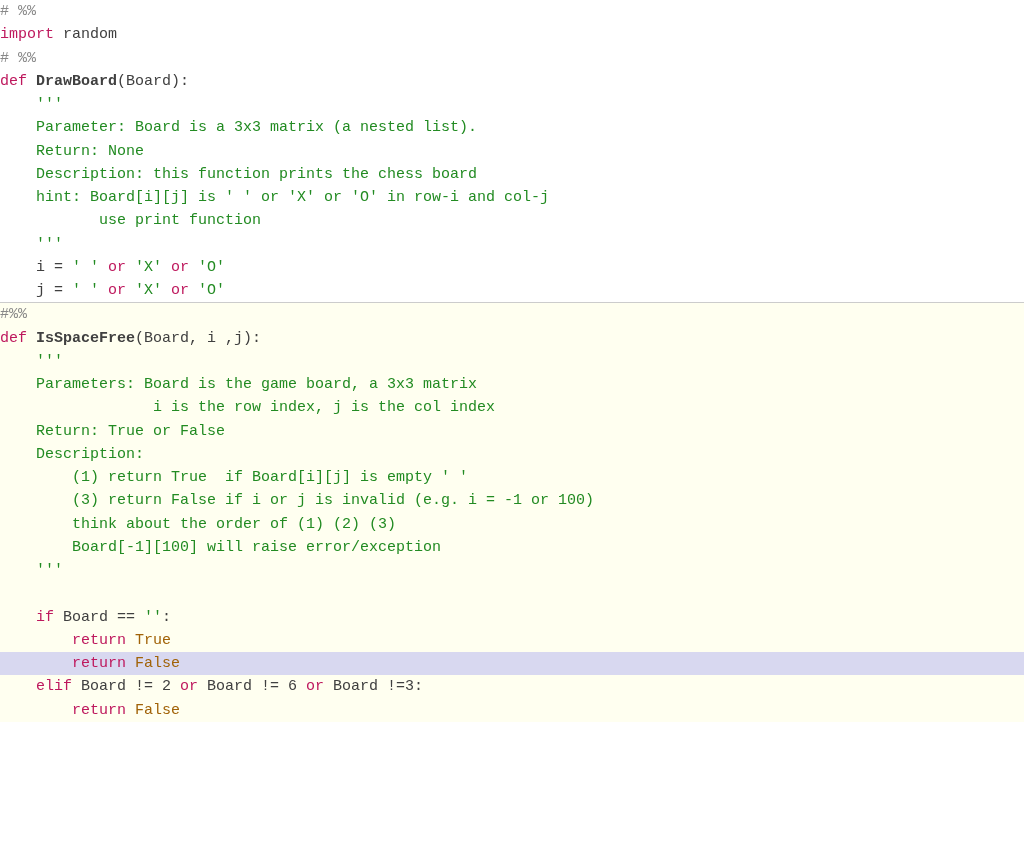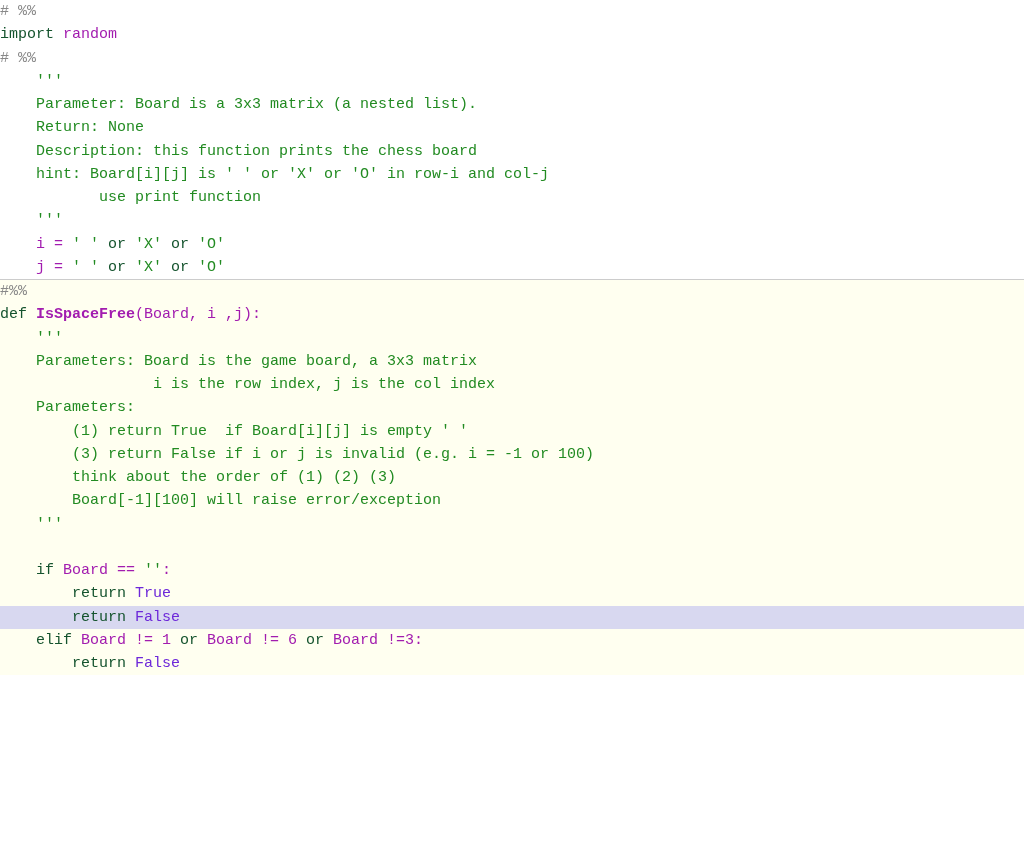--- a/index.html
+++ b/index.html
@@ -27,24 +27,24 @@
       display: block;
       white-space: pre;
       line-height: 1.55;
       padding: 0 0 0 0;
       font-size: 15px;
       font-family: 'Courier New', Courier, monospace;
     }
     .line-highlight {
       background: #d8d8f0;
     }
-    .c-blue-normal { color: #14532d; }
-    .c-black { color: #a21caf; }
+    .c-blue-normal { color: #be185d; }
+    .c-black { color: #404040; }
     .c-green { color: #228b22; }
-    .c-purple { color: #6d28d9; }
+    .c-purple { color: #a16207; }
     .c-bold { font-weight: bold; }
     .divider {
       border: none;
       border-top: 1px solid #cccccc;
       margin: 0;
     }
     .cell-marker {
       color: #888888;
     }
   </style>
@@ -55,20 +55,21 @@
 
   <div class="section-white">
 
     <span class="code-line"><span class="cell-marker"># %%</span></span>
 
     <span class="code-line"><span class="c-blue-normal">import</span><span class="c-black"> random</span></span>
 
 
     <span class="code-line"><span class="cell-marker"># %%</span></span>
 
+    <span class="code-line"><span class="c-blue-normal">def </span><span class="c-black c-bold">DrawBoard</span><span class="c-black">(Board):</span></span>
 
     <span class="code-line"><span class="c-green">    '''</span></span>
 
     <span class="code-line"><span class="c-green">    Parameter: Board is a 3x3 matrix (a nested list).</span></span>
 
     <span class="code-line"><span class="c-green">    Return: None</span></span>
 
     <span class="code-line"><span class="c-green">    Description: this function prints the chess board</span></span>
 
     <span class="code-line"><span class="c-green">    hint: Board[i][j] is ' ' or 'X' or 'O' in row-i and col-j</span></span>
@@ -90,22 +91,23 @@
     <span class="code-line"><span class="cell-marker">#%%</span></span>
 
     <span class="code-line"><span class="c-blue-normal">def </span><span class="c-black c-bold">IsSpaceFree</span><span class="c-black">(Board, i ,j):</span></span>
 
     <span class="code-line"><span class="c-green">    '''</span></span>
 
     <span class="code-line"><span class="c-green">    Parameters: Board is the game board, a 3x3 matrix</span></span>
 
     <span class="code-line"><span class="c-green">                 i is the row index, j is the col index</span></span>
 
+    <span class="code-line"><span class="c-green">    Return: True or False</span></span>
 
-    <span class="code-line"><span class="c-green">    Parameters:</span></span>
+    <span class="code-line"><span class="c-green">    Description:</span></span>
 
     <span class="code-line"><span class="c-green">        (1) return True  if Board[i][j] is empty ' '</span></span>
 
 
     <span class="code-line"><span class="c-green">        (3) return False if i or j is invalid (e.g. i = -1 or 100)</span></span>
 
     <span class="code-line"><span class="c-green">        think about the order of (1) (2) (3)</span></span>
 
     <span class="code-line"><span class="c-green">        Board[-1][100] will raise error/exception</span></span>
 
@@ -113,19 +115,19 @@
 
     <span class="code-line">&nbsp;</span>
 
     <span class="code-line"><span class="c-blue-normal">    if </span><span class="c-black">Board == </span><span class="c-green">''</span><span class="c-black">:</span></span>
 
     <span class="code-line"><span class="c-blue-normal">        return </span><span class="c-purple">True</span></span>
 
 
     <span class="code-line line-highlight"><span class="c-blue-normal">        return </span><span class="c-purple">False</span></span>
 
-    <span class="code-line"><span class="c-blue-normal">    elif </span><span class="c-black">Board != 1 </span><span class="c-blue-normal">or </span><span class="c-black">Board != 6 </span><span class="c-blue-normal">or </span><span class="c-black">Board !=3:</span></span>
+    <span class="code-line"><span class="c-blue-normal">    elif </span><span class="c-black">Board != 2 </span><span class="c-blue-normal">or </span><span class="c-black">Board != 6 </span><span class="c-blue-normal">or </span><span class="c-black">Board !=3:</span></span>
 
     <span class="code-line"><span class="c-blue-normal">        return </span><span class="c-purple">False</span></span>
 
   </div>
 
 </div>
 
 </body></html>

